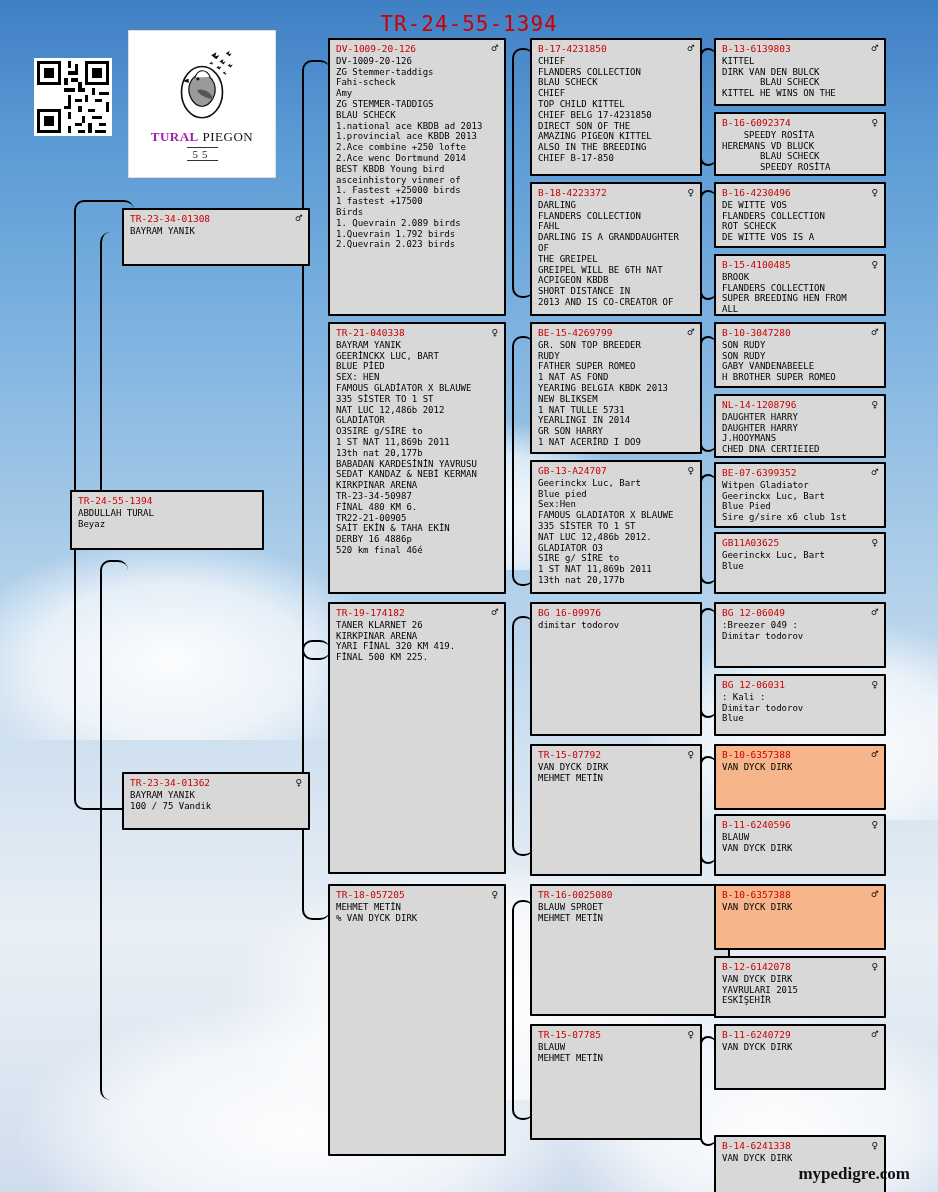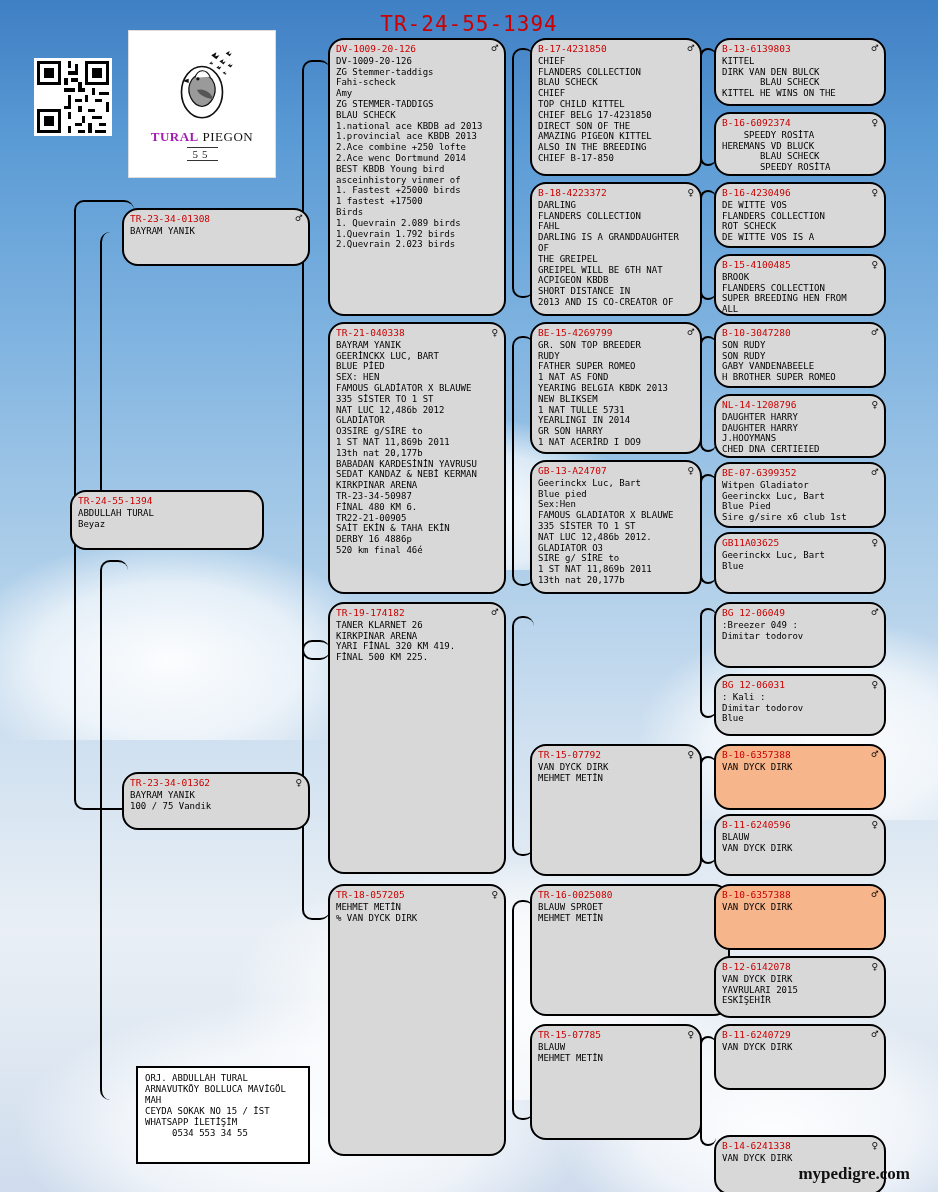--- a/index.html
+++ b/index.html
@@ -65,21 +65,21 @@
     border-top: 1px solid #333;
     border-bottom: 1px solid #333;
     padding: 0 6px;
     margin-top: 2px;
   }
 
   .card {
     position: absolute;
     background: #d8d8d8;
     border: 2px solid #000;
-    border-radius: 16px;
+    border-radius: 1px;
     padding: 4px 6px;
     overflow: hidden;
     line-height: 10.8px;
     font-size: 9px;
     color: #000;
   }
   .card.salmon { background: #f7b58c; }
   .card .hdr {
     color: #cc0000;
     font-size: 9.5px;
@@ -356,20 +356,24 @@
 Blue pied
 Sex:Hen
 FAMOUS GLADIATOR X BLAUWE
 335 SİSTER TO 1 ST
 NAT LUC 12,486b 2012.
 GLADIATOR O3
 SIRE g/ SİRE to
 1 ST NAT 11,869b 2011
 13th nat 20,177b</span>
   </div>
+  <div class="card" style="left:530px; top:602px; width:172px; height:134px;">
+    <span class="hdr">BG 16-09976</span>
+    <span class="body">dimitar todorov</span>
+  </div>
   <div class="card" style="left:530px; top:744px; width:172px; height:132px;">
     <span class="hdr">TR-15-07792</span>
     <span class="sex">♀</span>
     <span class="body">VAN DYCK DIRK
 MEHMET METİN</span>
   </div>
   <div class="card" style="left:530px; top:884px; width:200px; height:132px;">
     <span class="hdr">TR-16-0025080</span>
     <span class="sex">♂</span>
     <span class="body">BLAUW SPROET
@@ -484,21 +488,15 @@
     <span class="hdr">B-11-6240729</span>
     <span class="sex">♂</span>
     <span class="body">VAN DYCK DIRK</span>
   </div>
   <div class="card" style="left:714px; top:1096px; width:172px; height:60px;margin-top:39px;">
     <span class="hdr">B-14-6241338</span>
     <span class="sex">♀</span>
     <span class="body">VAN DYCK DIRK</span>
   </div>
 
-  <div class="addr" style="left:136px; top:1066px; width:174px; height:98px;">ORJ. ABDULLAH TURAL
-ARNAVUTKÖY BOLLUCA MAVİGÖL
-MAH
-CEYDA SOKAK NO 15 / İST
-WHATSAPP İLETİŞİM
-     0534 553 34 55</div>
 
   <div class="watermark">mypedigre.com</div>
 </div>
 
 </body></html>

